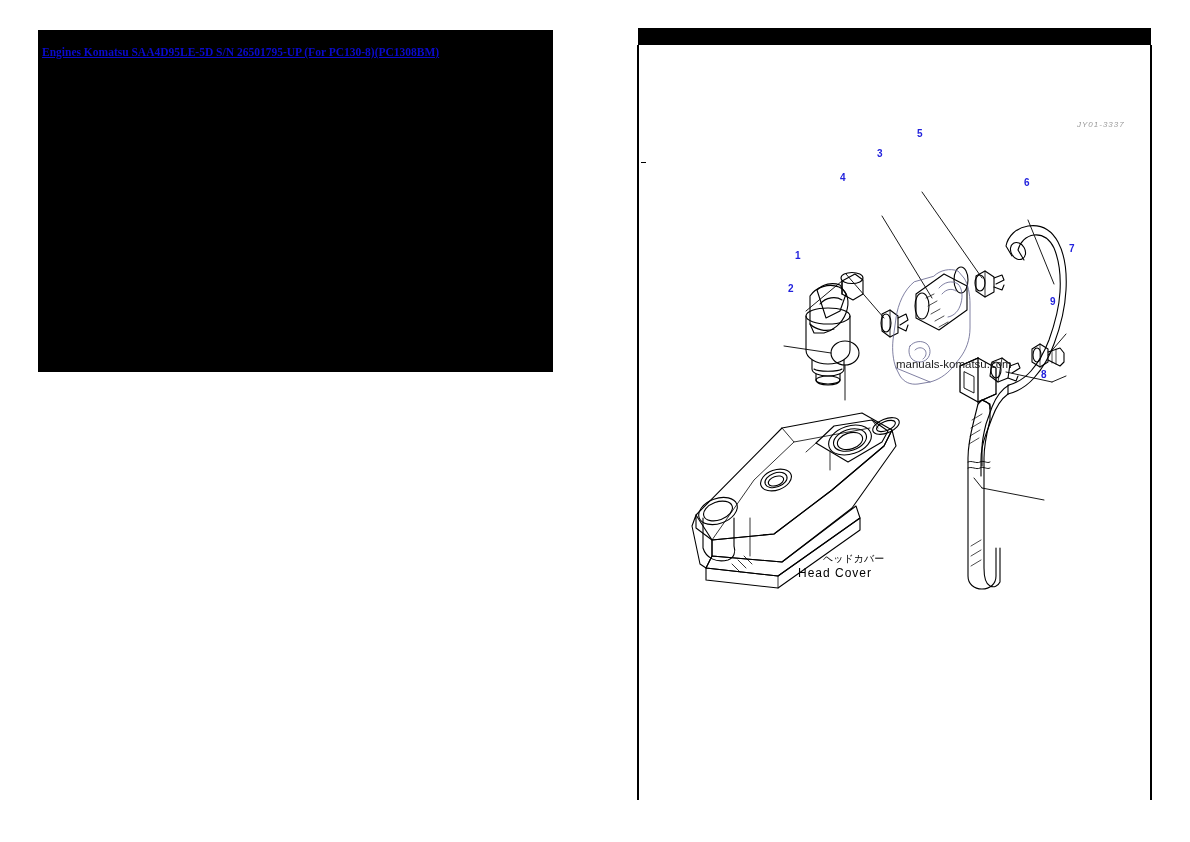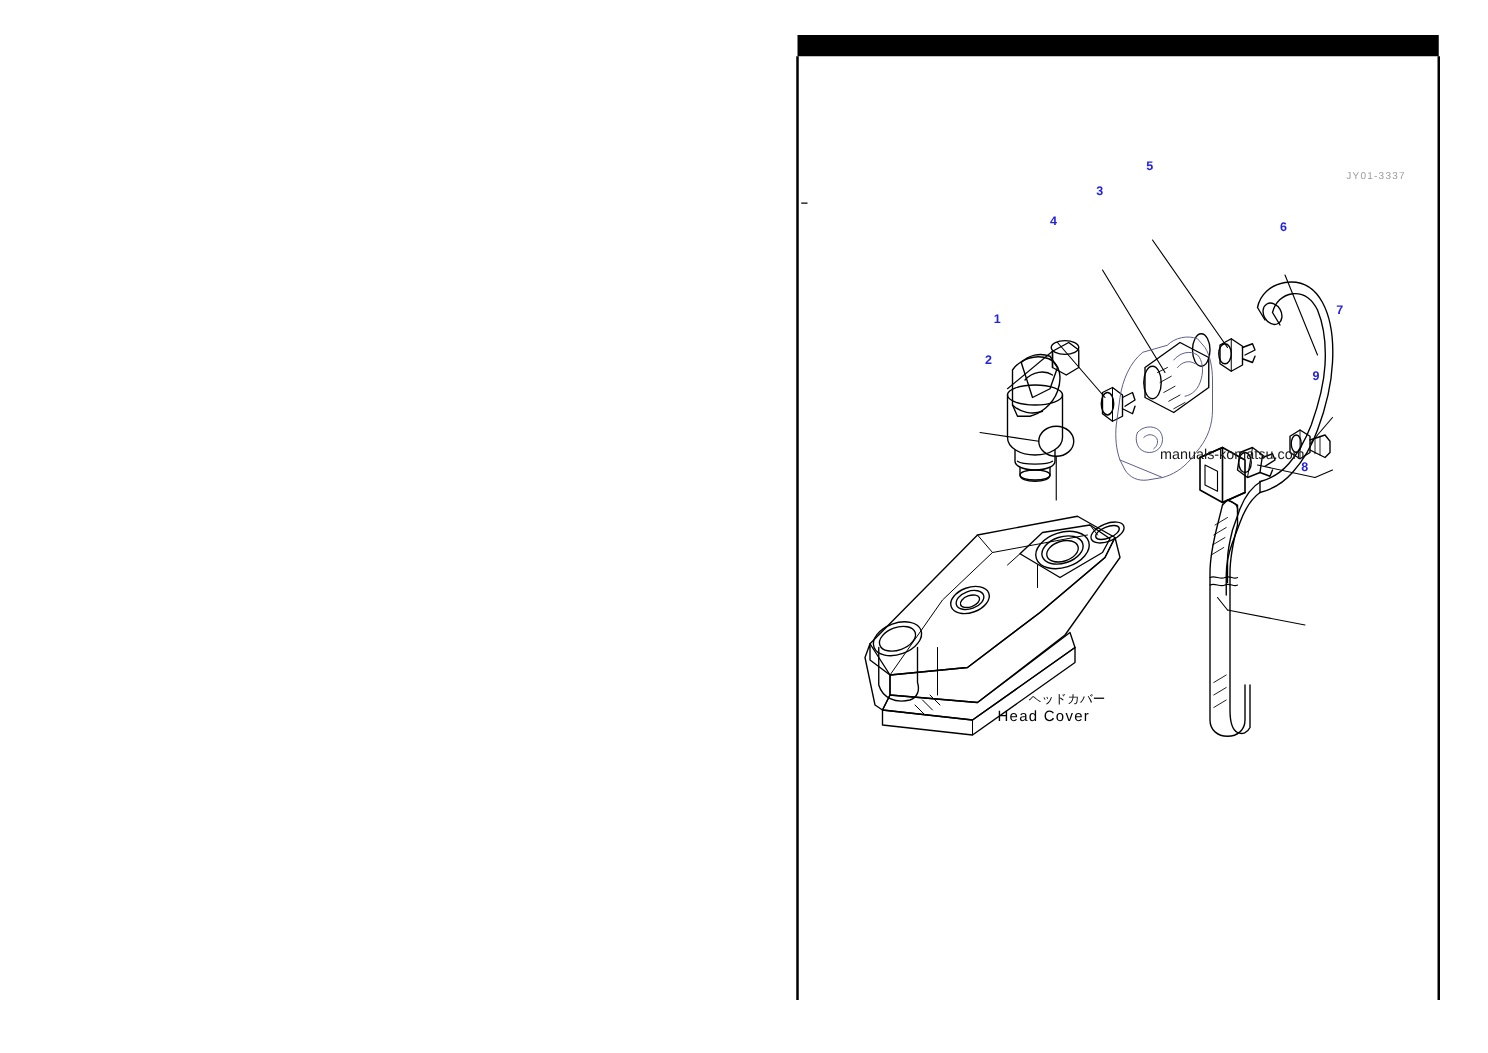--- a/index.html
+++ b/index.html
@@ -80,38 +80,38 @@
     left: 7px;
     top: 134px;
     width: 5px;
     height: 1px;
     background: #000000;
   }
 
   .ref-code {
     position: absolute;
     left: 443px;
-    top: 108px;
+    top: 92px;
     font-family: "Liberation Sans", sans-serif;
     font-size: 8px;
     color: #9a9a9a;
     letter-spacing: 1px;
     white-space: nowrap;
+    font-style: italic;
   }
 
   .watermark {
     position: absolute;
     left: 262px;
     top: 330px;
     font-family: "Liberation Sans", sans-serif;
     font-size: 11.5px;
     color: #1a1a1a;
     white-space: nowrap;
     z-index: 6;
-    margin-left: 32px;
   }
 
   
   .callout {
     position: absolute;
     color: #2222dd;
     font-family: "Liberation Sans", sans-serif;
     font-size: 10px;
     font-weight: bold;
     z-index: 5;
@@ -140,20 +140,23 @@
     color: #000;
     letter-spacing: 1px;
     white-space: nowrap;
   }
 </style>
 </head>
 <body>
 
 <div id="page">
 
+  <div class="viewer-panel">
+    <a class="viewer-title-link">Engines Komatsu SAA4D95LE-5D S/N 26501795-UP (For PC130-8)(PC1308BM)</a>
+  </div>
 
   <div class="diagram-panel">
 
     <div class="diagram-topbar"></div>
     <div class="diagram-rule-left"></div>
     <div class="diagram-rule-right"></div>
     <div class="tick-left"></div>
 
     <div class="ref-code">JY01-3337</div>
 

